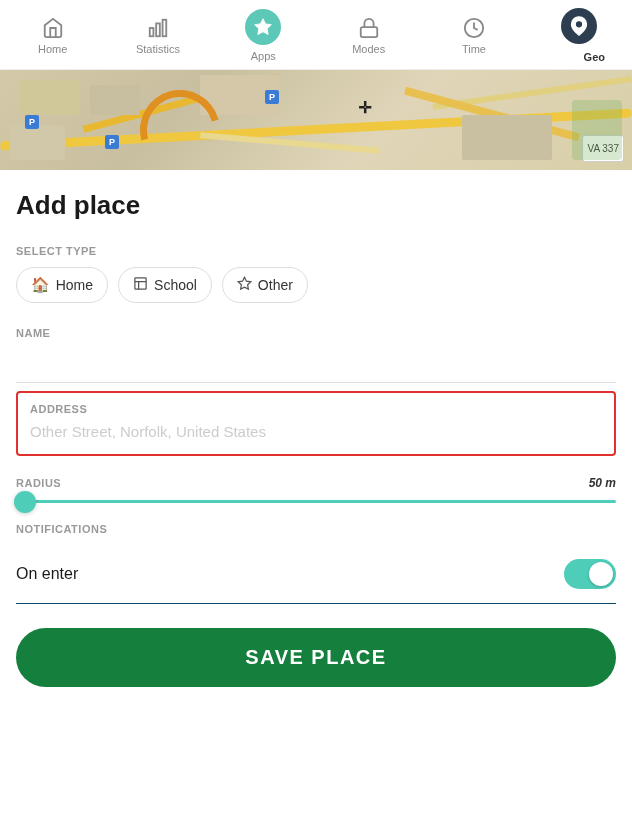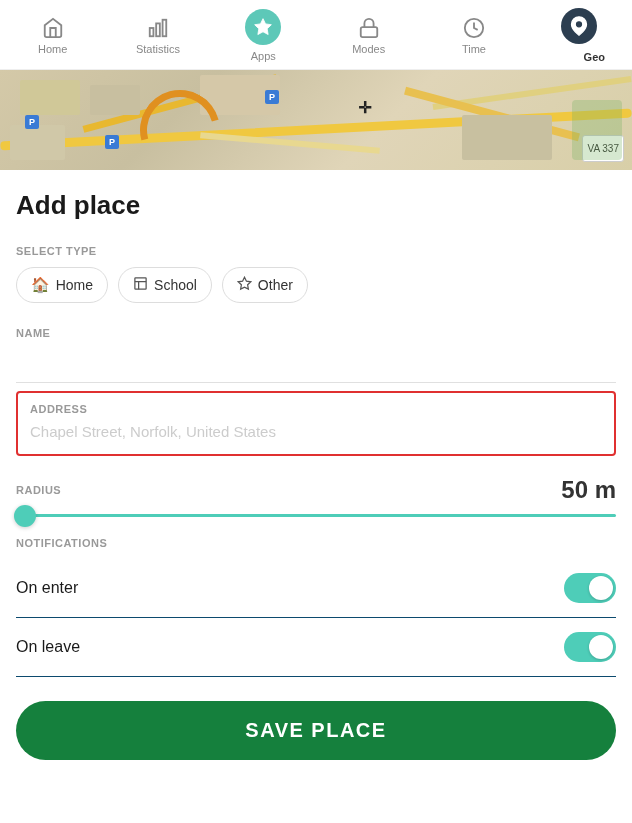--- a/index.html
+++ b/index.html
@@ -185,23 +185,24 @@
     }
 
     
     .radius-row {
       display: flex;
       align-items: center;
       justify-content: space-between;
       margin-bottom: 10px;
     }
     .radius-value {
-      font-size: 24px;
+      font-size: 12px;
       font-weight: 600;
       color: #333;
+      font-style: italic;
     }
     .slider-container {
       width: 100%;
       margin-bottom: 20px;
       position: relative;
     }
     .slider-track {
       width: 100%;
       height: 3px;
       background: #4ecdb8;
@@ -403,42 +404,38 @@
     </div>
   </div>
 
   <div class="field-section">
     <div class="section-label">NAME</div>
     <input class="field-input" type="text" value="" style="">
   </div>
 
   <div class="address-section">
     <div class="address-label">ADDRESS</div>
-    <div class="address-placeholder">Chapel Street, Norfolk, United States</div>
+    <div class="address-placeholder">Other Street, Norfolk, United States</div>
   </div>
 
   <div class="radius-row">
     <div class="section-label" style="margin-bottom:0;">RADIUS</div>
     <span class="radius-value">50 m</span>
   </div>
   <div class="slider-container">
     <div class="slider-track">
       <div class="slider-thumb"></div>
     </div>
   </div>
 
   <div class="notifications-section">
     <div class="section-label">NOTIFICATIONS</div>
     <div class="notif-row">
       <span class="notif-label">On enter</span>
       <div class="toggle"></div>
     </div>
-    <div class="notif-row">
-      <span class="notif-label">On leave</span>
-      <div class="toggle"></div>
-    </div>
   </div>
 
 </div>
 
 <div class="save-btn-container">
   <button class="save-btn">SAVE PLACE</button>
 </div>
 
 </body></html>

